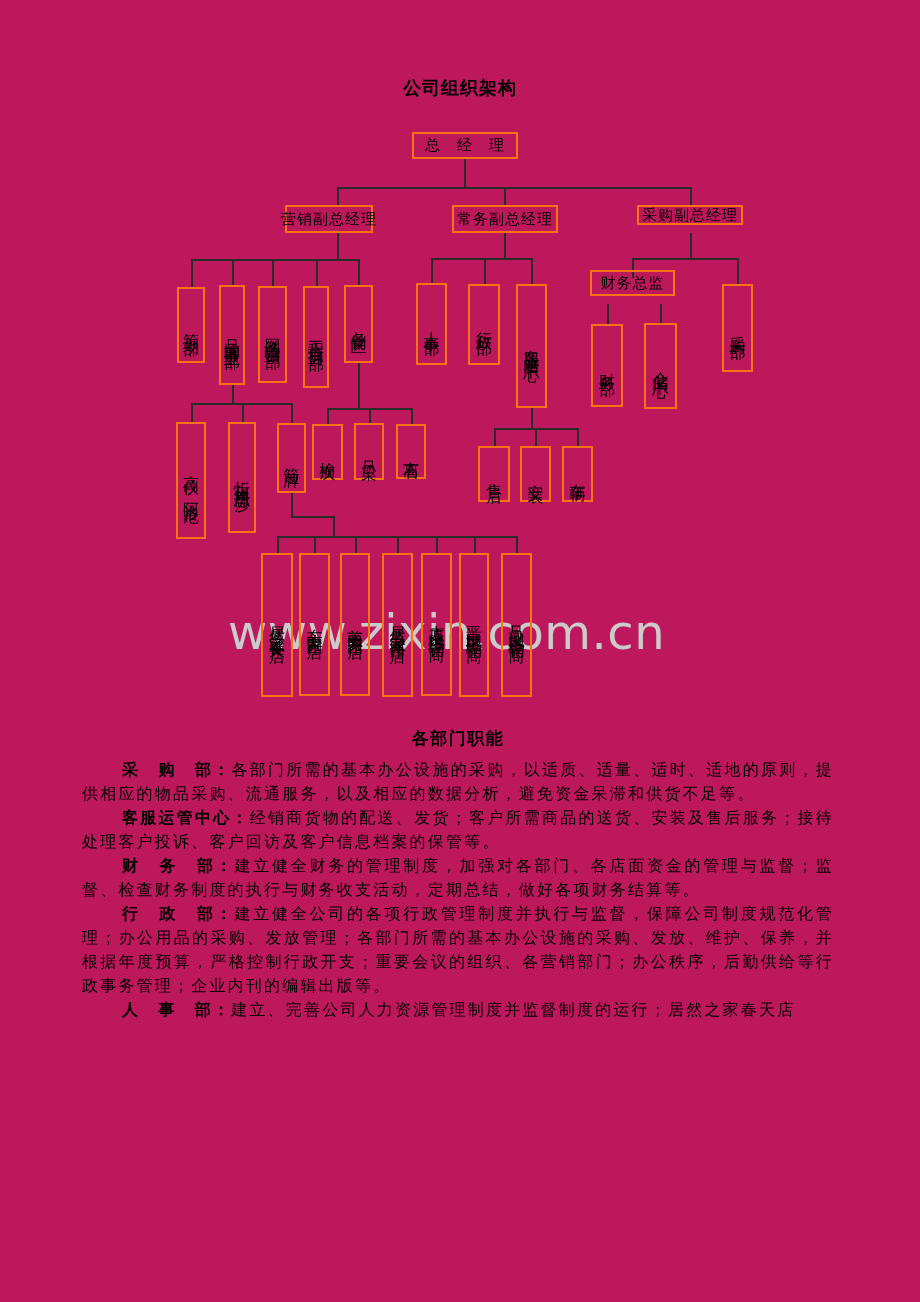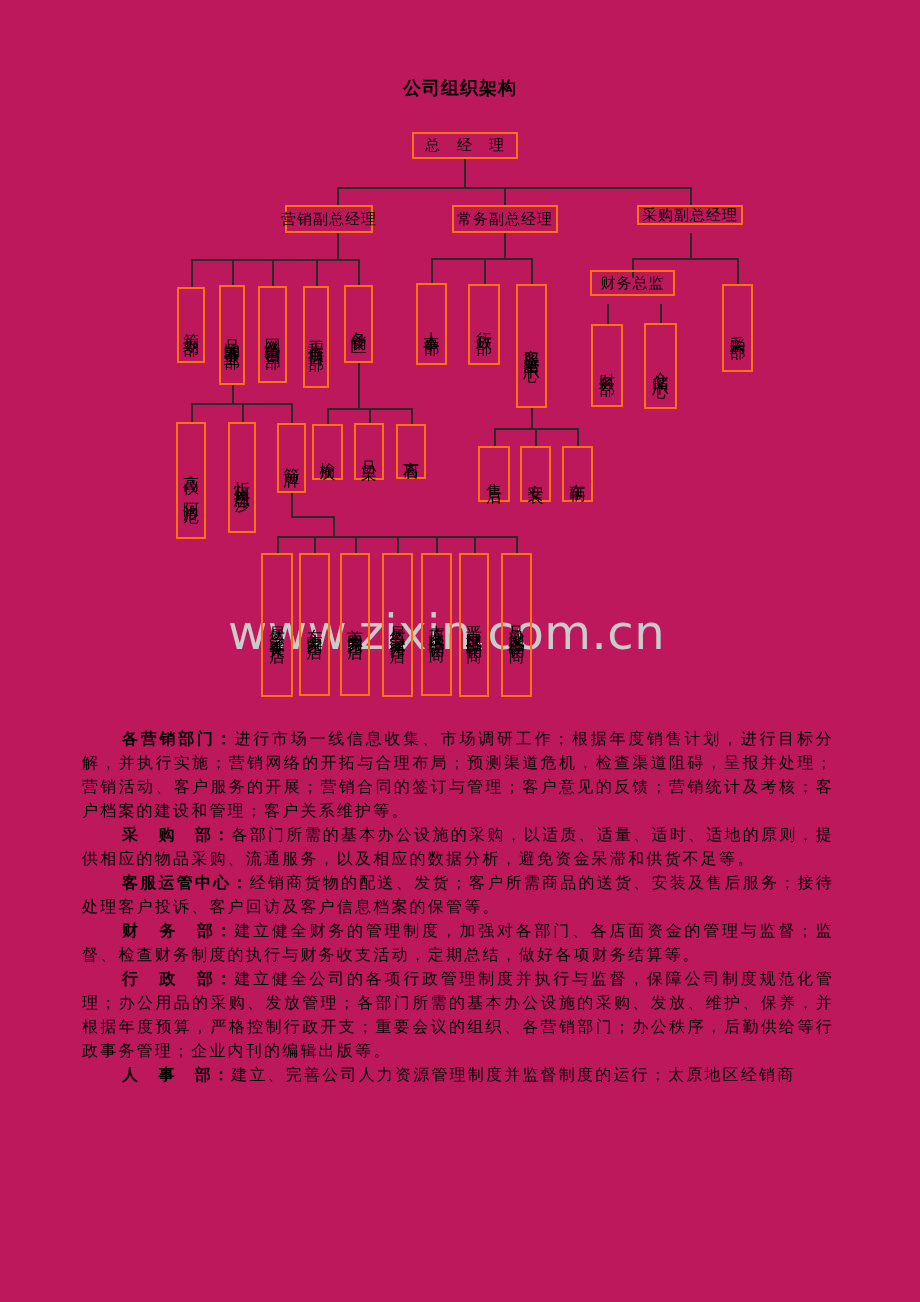--- a/index.html
+++ b/index.html
@@ -111,21 +111,21 @@
   <div class="hl" style="left:277px;top:536px;width:240px"></div>
   <div class="vl" style="left:277px;top:536px;height:17px"></div>
   <div class="vl" style="left:314px;top:536px;height:17px"></div>
   <div class="vl" style="left:355px;top:536px;height:17px"></div>
   <div class="vl" style="left:397px;top:536px;height:17px"></div>
   <div class="vl" style="left:436px;top:536px;height:17px"></div>
   <div class="vl" style="left:474px;top:536px;height:17px"></div>
   <div class="vl" style="left:516px;top:536px;height:17px"></div>
 
   <div class="textblock">
-    <p class="para"><b>各营销部门：</b><span>进行市场一线信息收集、市场调研工作；根据年度销售计划，进行目标分解，并执行实施；营销网络的开拓与合理布局；预测渠道危机，检查渠道阻碍，呈报并处理；营销活动、客户服务的开展；营销合同的签订与管理；客户意见的反馈；营销统计及考核；客户档案的建设和管理；客户关系维护等。</span></p>
+    <p class="sec-title">各部门职能</p>
     <p class="para"><b>采　购　部：</b><span>各部门所需的基本办公设施的采购，以适质、适量、适时、适地的原则，提供相应的物品采购、流通服务，以及相应的数据分析，避免资金呆滞和供货不足等。</span></p>
     <p class="para"><b>客服运管中心：</b><span>经销商货物的配送、发货；客户所需商品的送货、安装及售后服务；接待处理客户投诉、客户回访及客户信息档案的保管等。</span></p>
     <p class="para"><b>财　务　部：</b><span>建立健全财务的管理制度，加强对各部门、各店面资金的管理与监督；监督、检查财务制度的执行与财务收支活动，定期总结，做好各项财务结算等。</span></p>
     <p class="para"><b>行　政　部：</b><span>建立健全公司的各项行政管理制度并执行与监督，保障公司制度规范化管理；办公用品的采购、发放管理；各部门所需的基本办公设施的采购、发放、维护、保养，并根据年度预算，严格控制行政开支；重要会议的组织、各营销部门；办公秩序，后勤供给等行政事务管理；企业内刊的编辑出版等。</span></p>
-    <p class="para"><b>人　事　部：</b><span>建立、完善公司人力资源管理制度并监督制度的运行；太原地区经销商</span></p>
+    <p class="para"><b>人　事　部：</b><span>建立、完善公司人力资源管理制度并监督制度的运行；居然之家春天店</span></p>
   </div>
 
 </div>
 
 </body></html>

